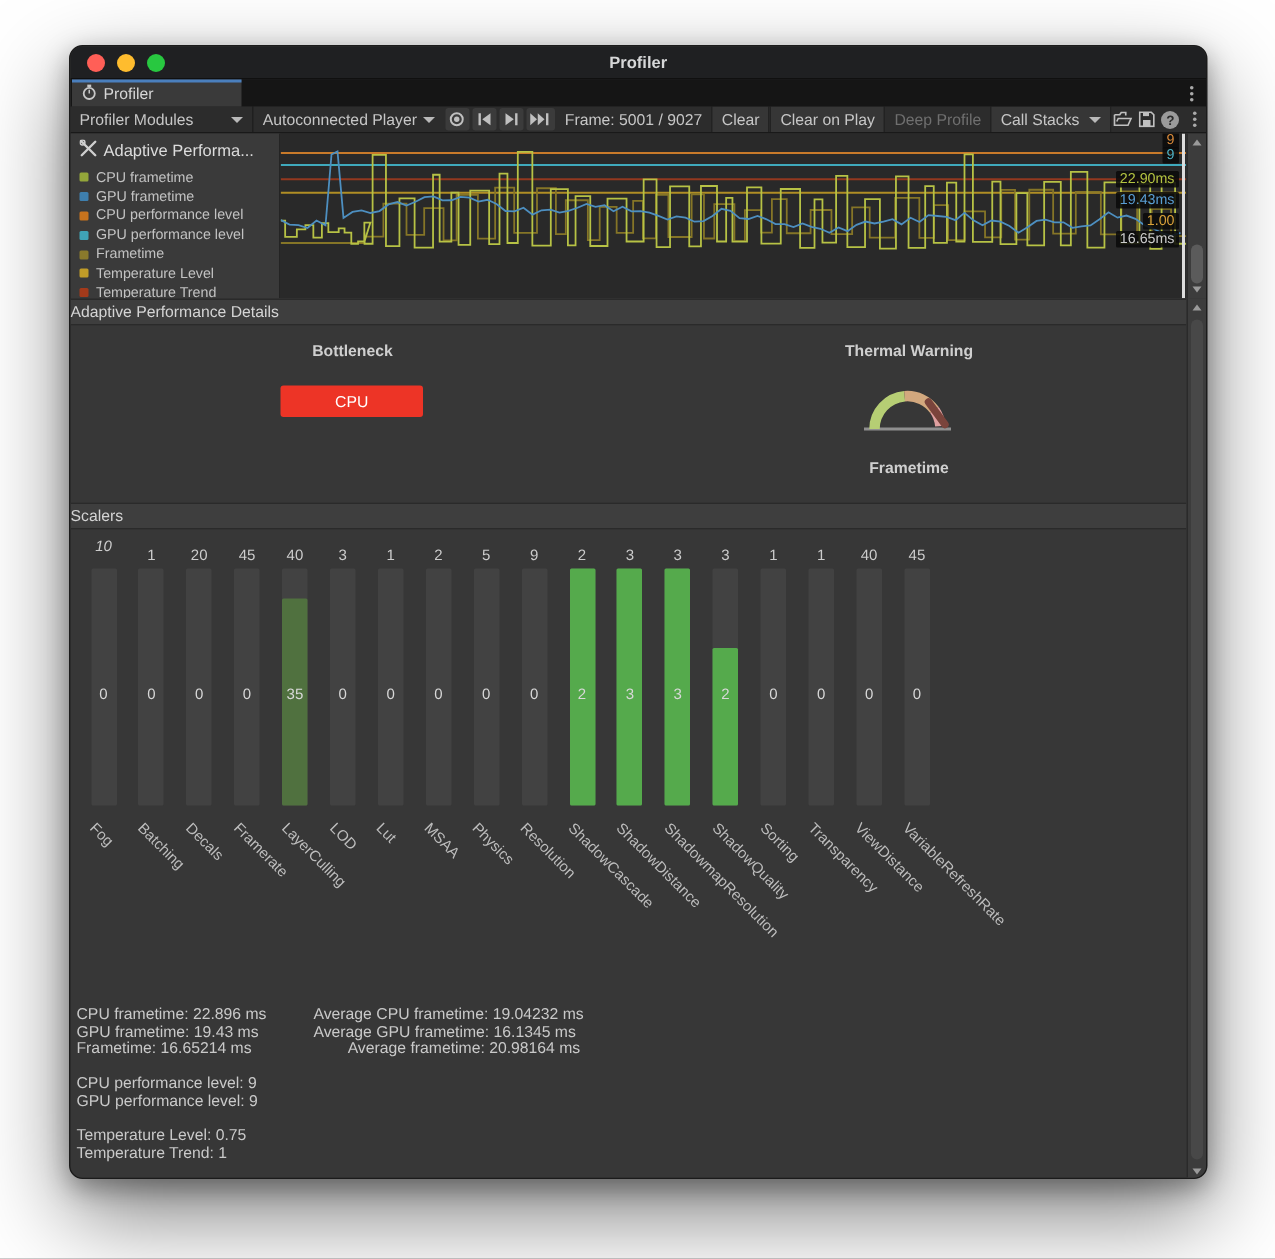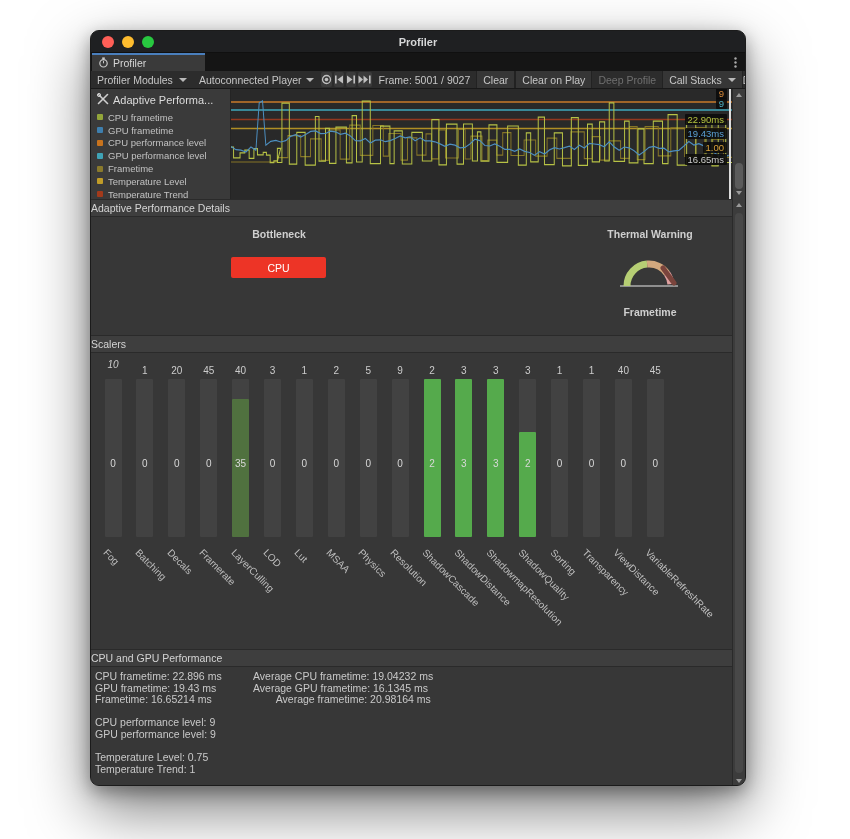--- a/index.html
+++ b/index.html
@@ -1,21 +1,21 @@
 <!DOCTYPE html>
 <html><head>
 <meta charset="utf-8">
 <style>
   * { box-sizing: border-box; margin: 0; padding: 0; }
   html,body { width:850px; height:839px; background:#ffffff; font-family:"Liberation Sans",sans-serif; overflow:hidden; }
 
-  .window { position:absolute; left:46px; top:30px; width:656px; height:756px;
+  .window { position:absolute; left:46px; top:30px; width:759px; height:756px;
             background:#373737; border-radius:9px; overflow:hidden;
             box-shadow:0 24px 60px rgba(0,0,0,.50), 0 6px 18px rgba(0,0,0,.35);
-            border:1px solid #1b1b1b;margin-left:44px; }
+            border:1px solid #1b1b1b; }
 
   
   .titlebar { height:22px; background:#1f2022; position:relative;
               display:flex; align-items:center; justify-content:center;
               border-bottom:1px solid #101010; }
   .titlebar .title { font-size:11px; font-weight:bold; color:#d6d7d8; }
   .lights { position:absolute; left:11px; top:5px; display:flex; gap:8px; }
   .light { width:12px; height:12px; border-radius:50%; }
 
   
@@ -362,21 +362,20 @@
           <div class="bar-max" style="left: 519.4px; top: 166px;">40</div>
           <div class="bar-track" style="left: 523.9px; top: 180px; background: rgb(66, 66, 66);"></div>
           <div class="bar-cur" style="left: 519.4px; top: 259px;">0</div>
           <div class="bar-label" style="left: 528.4px; top: 348px;">ViewDistance</div>
           <div class="bar-max" style="left: 551.3px; top: 166px;">45</div>
           <div class="bar-track" style="left: 555.8px; top: 180px; background: rgb(66, 66, 66);"></div>
           <div class="bar-cur" style="left: 551.3px; top: 259px;">0</div>
           <div class="bar-label" style="left: 560.3px; top: 348px;">VariableRefreshRate</div>
         </div>
 
-      <div class="section-header" style="top:450px">CPU and GPU Performance</div>
       <div class="stats-col" style="left:4px">
           <div class="stat-line">CPU frametime: 22.896 ms</div>
           <div class="stat-line">GPU frametime: 19.43 ms</div>
           <div class="stat-line">Frametime: 16.65214 ms</div>
           <div class="stat-line">&nbsp;</div>
           <div class="stat-line">CPU performance level: 9</div>
           <div class="stat-line">GPU performance level: 9</div>
           <div class="stat-line">&nbsp;</div>
           <div class="stat-line">Temperature Level: 0.75</div>
           <div class="stat-line">Temperature Trend: 1</div>

